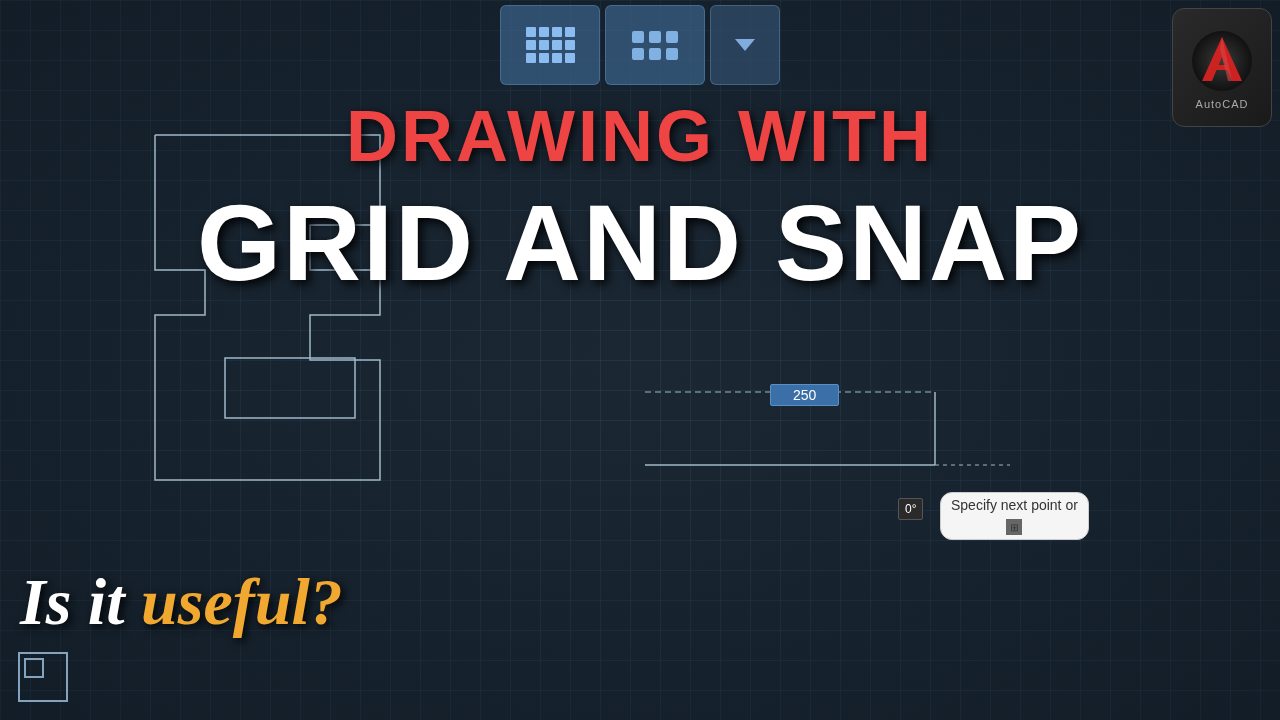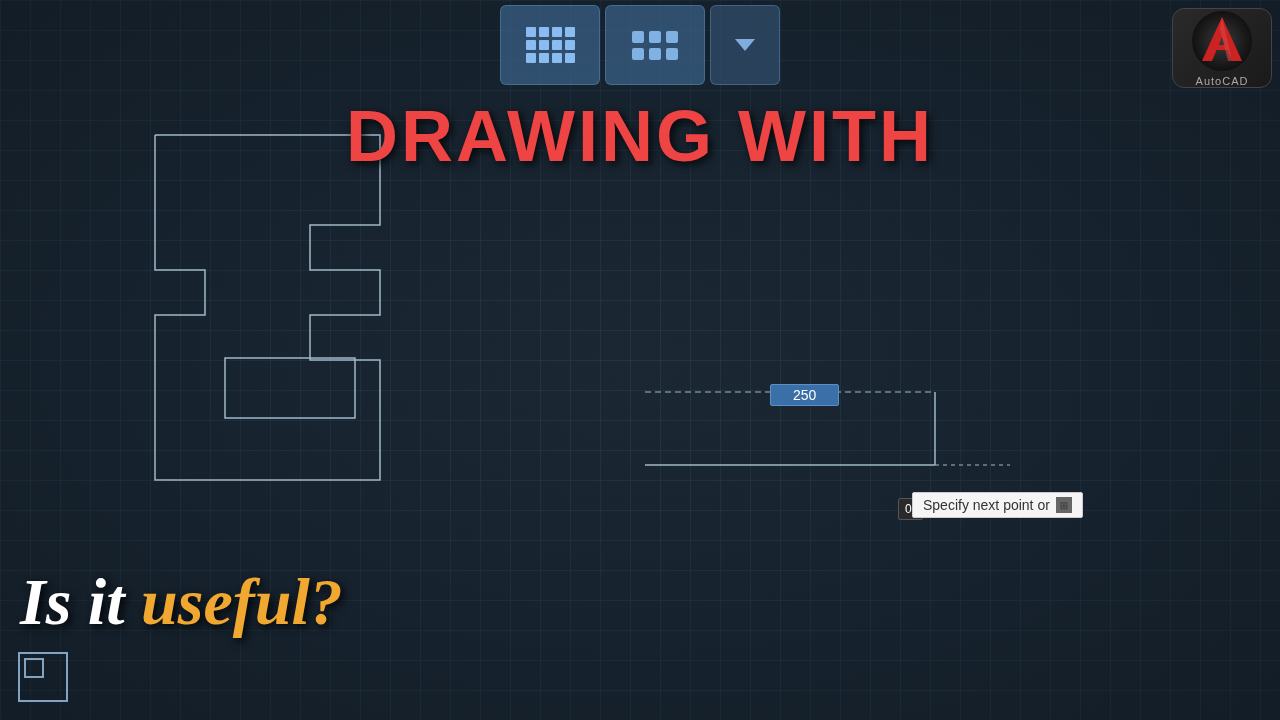--- a/index.html
+++ b/index.html
@@ -86,21 +86,21 @@
     .subtitle-useful {
       color: #f0a830;
     }
 
     
     .autocad-logo {
       position: absolute;
       top: 8px;
       right: 8px;
       width: 100px;
-      height: 80px;
+      height: 119px;
       border-radius: 12px;
       background: linear-gradient(135deg, #2a2a2a 0%, #1a1a1a 100%);
       display: flex;
       flex-direction: column;
       align-items: center;
       justify-content: center;
       border: 1px solid #444;
     }
 
     .autocad-a {
@@ -185,30 +185,31 @@
       color: white;
       font-size: 12px;
       padding: 3px 6px;
       border-radius: 2px;
     }
 
     
     .cmd-prompt {
       position: absolute;
       top: 492px;
-      left: 912px;
+      left: 940px;
       background: #f5f5f5;
       border: 1px solid #ccc;
       color: #333;
       font-size: 14px;
       padding: 4px 10px;
-      border-radius: 2px;
+      border-radius: 12px;
       display: flex;
       align-items: center;
       gap: 6px;
+      flex-direction: column;
     }
 
     .cmd-icon {
       width: 16px;
       height: 16px;
       background: #666;
       display: flex;
       align-items: center;
       justify-content: center;
       font-size: 10px;
@@ -300,20 +301,21 @@
 
     <div class="toolbar-btn dropdown">
       <svg width="30" height="20" viewBox="0 0 30 20">
         <polygon points="5,4 25,4 15,16" fill="rgba(150,200,255,0.8)"></polygon>
       </svg>
     </div>
   </div>
 
   <div class="title-drawing">Drawing with</div>
 
+  <div class="title-grid">GRID and SNAP</div>
 
   <div class="autocad-logo">
     <div class="autocad-a">
       <svg width="64" height="64" viewBox="0 0 64 64">
         <defs>
           <radialGradient id="bgGrad" cx="50%" cy="50%" r="50%">
             <stop offset="0%" stop-color="#3a3a3a"></stop>
             <stop offset="100%" stop-color="#111"></stop>
           </radialGradient>
         </defs>

